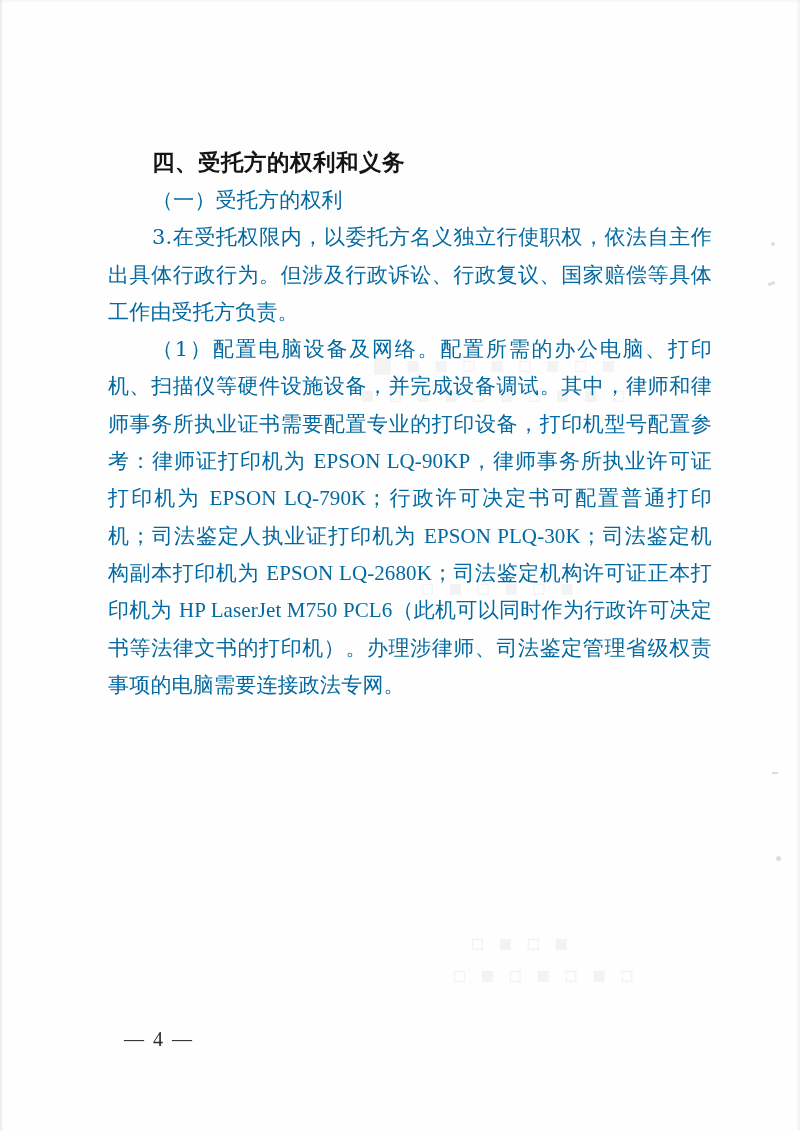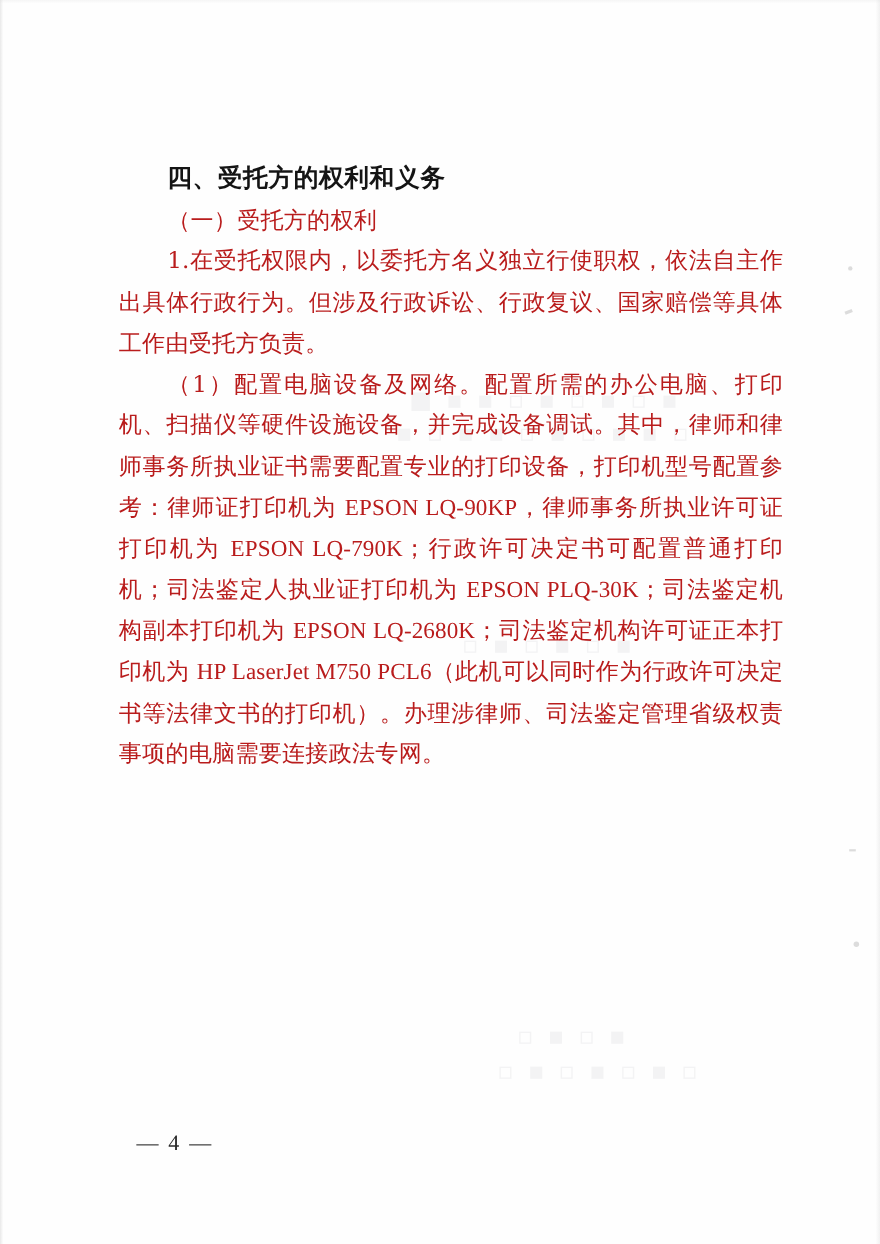--- a/index.html
+++ b/index.html
@@ -72,21 +72,21 @@
   }
 
   .para {
     font-size: 21px;
     line-height: 37.3px;
     text-indent: 44px;
     margin: 0;
     text-align: justify;
     text-justify: inter-ideograph;
     letter-spacing: 0.2px;
-    color: #b91c1c;
+    color: #0369a1;
   }
 
   .para.subhead {
     text-indent: 44px;
   }
 
   
   .lat {
     font-family: "Liberation Serif", "DejaVu Serif", serif;
     letter-spacing: 0.1px;
@@ -120,21 +120,21 @@
   <div class="speck" style="left:771px; top:242px; width:4px; height:4px; border-radius:50%;"></div>
   <div class="speck" style="left:768px; top:282px; width:7px; height:3px; transform:rotate(-22deg);"></div>
   <div class="speck" style="left:772px; top:772px; width:6px; height:2px;"></div>
   <div class="speck" style="left:776px; top:856px; width:5px; height:5px; border-radius:50%;"></div>
 
   <div class="content">
 
     <h1 class="heading" id="doc-heading">四、受托方的权利和义务</h1>
 
     <p class="para subhead" id="sub-0">（一）受托方的权利</p>
-    <p class="para" id="p-0-0">1.在受托权限内，以委托方名义独立行使职权，依法自主作出具体行政行为。但涉及行政诉讼、行政复议、国家赔偿等具体工作由受托方负责。</p>
+    <p class="para" id="p-0-0">3.在受托权限内，以委托方名义独立行使职权，依法自主作出具体行政行为。但涉及行政诉讼、行政复议、国家赔偿等具体工作由受托方负责。</p>
 
 
     <p class="para" id="subitem-0">
       <span id="si-prefix">（1）配置电脑设备及网络。配置所需的办公电脑、打印机、扫描仪等硬件设施设备，并完成设备调试。其中，律师和律师事务所执业证书需要配置专业的打印设备，打印机型号配置参考：律师证打印机为 </span><span class="lat" id="si-p1">EPSON LQ-90KP</span><span id="si-m1">，律师事务所执业许可证打印机为 </span><span class="lat" id="si-p2">EPSON LQ-790K</span><span id="si-m2">；行政许可决定书可配置普通打印机；司法鉴定人执业证打印机为 </span><span class="lat" id="si-p3">EPSON PLQ-30K</span><span id="si-m3">；司法鉴定机构副本打印机为 </span><span class="lat wide-gap" id="si-p4">EPSON   LQ-2680K</span><span id="si-m4">；司法鉴定机构许可证正本打印机为 </span><span class="lat" id="si-p5">HP LaserJet M750 PCL6</span><span id="si-suffix">（此机可以同时作为行政许可决定书等法律文书的打印机）。办理涉律师、司法鉴定管理省级权责事项的电脑需要连接政法专网。</span>
     </p>
 
   </div>
 
   <div class="footer">— 4 —</div>
 

